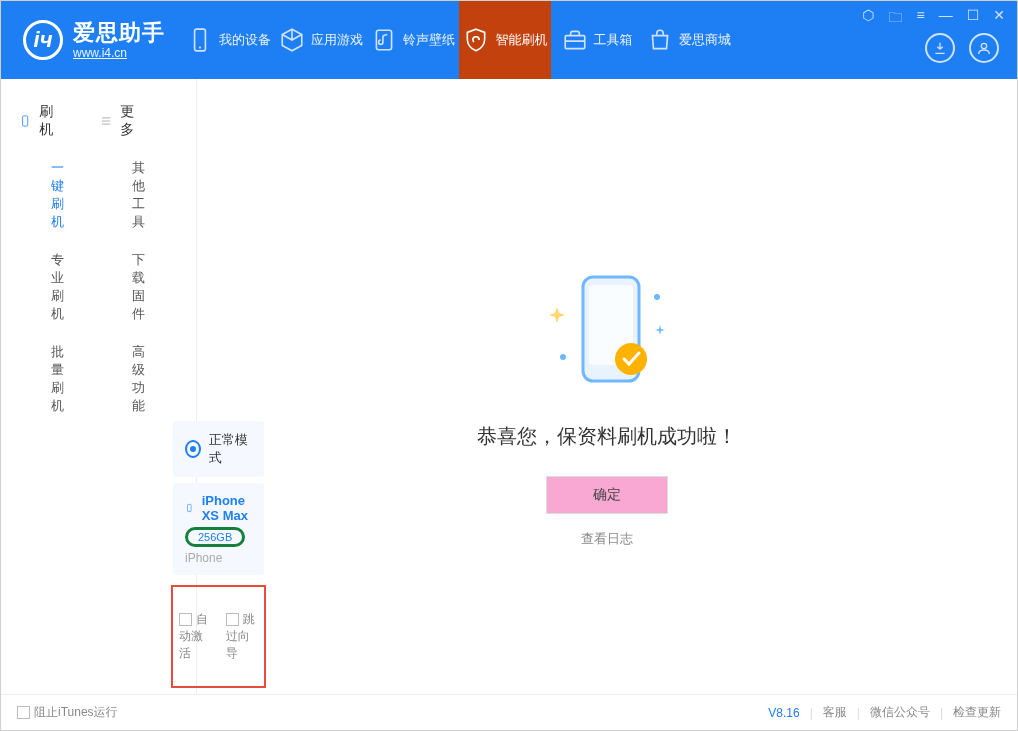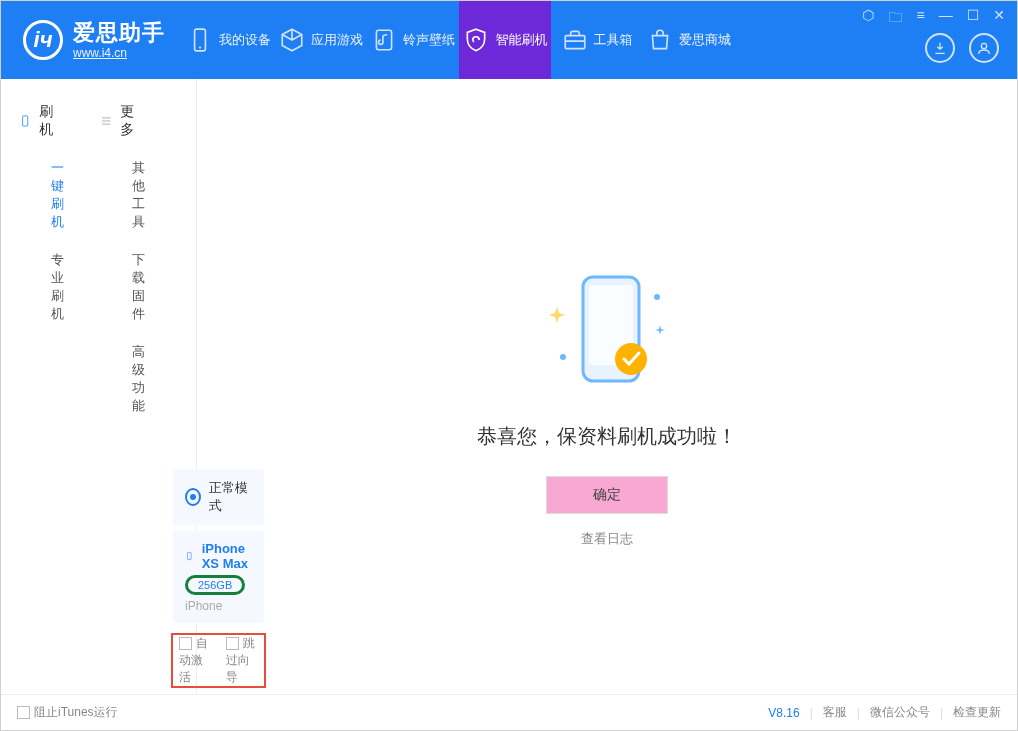--- a/index.html
+++ b/index.html
@@ -7,21 +7,21 @@
 
 .header { background: #1e7ef4; height: 78px; display: flex; align-items: center; position: relative; }
 .logo-block { display: flex; align-items: center; padding: 0 18px 0 22px; color: #fff; }
 .logo-circle { width: 40px; height: 40px; border: 3px solid #fff; border-radius: 50%; display: flex; align-items: center; justify-content: center; font-weight: bold; font-size: 22px; font-style: italic; margin-right: 10px; }
 .logo-text { line-height: 1.2; }
 .logo-name { font-size: 22px; font-weight: bold; letter-spacing: 1px; }
 .logo-url { font-size: 12px; opacity: .9; text-decoration: underline; }
 
 .tabs { display: flex; align-self: stretch; }
 .tab { width: 92px; display: flex; flex-direction: row; align-items: center; justify-content: center; color: #eaf2ff; font-size: 13px; gap: 6px; cursor: pointer; }
-.tab.active { background: #6d28d9; color: #fff; position: relative; gap: 7px; }
+.tab.active { background: #c2410c; color: #fff; position: relative; gap: 7px; }
 .tab svg { width: 26px; height: 26px; }
 
 .win-ctrls { position: absolute; top: 6px; right: 12px; display: flex; gap: 14px; color: #cfe3ff; }
 .win-ctrls span { cursor: pointer; font-size: 14px; }
 .hdr-right-icons { position: absolute; right: 18px; bottom: 16px; display: flex; gap: 14px; }
 .circ-icon { width: 30px; height: 30px; border: 2px solid #cfe3ff; border-radius: 50%; display: flex; align-items: center; justify-content: center; cursor: pointer; color: #cfe3ff; }
 
 .body-row { display: flex; height: 615px; }
 .sidebar { width: 196px; border-right: 1px solid #eee; display: flex; padding-top: 14px; }
 .sb-section { font-size: 14px; }
@@ -34,21 +34,21 @@
 .status-box { background: #f5f9ff; margin: 6px 10px; padding: 10px 12px; border-radius: 3px; display: flex; align-items: center; gap: 8px; font-size: 13px; color: #333; }
 .status-dot { width: 18px; height: 18px; border: 2px solid #1e7ef4; border-radius: 50%; display: flex; align-items: center; justify-content: center; position: relative; }
 .status-dot::before { content: ""; width: 6px; height: 6px; background: #1e7ef4; border-radius: 50%; }
 .device-box { background: #f5f9ff; margin: 0 10px 10px; padding: 10px 12px; border-radius: 3px; font-size: 12px; }
 .device-name { color: #1e7ef4; font-weight: bold; font-size: 13px; }
 .device-cap { display: inline-block; border: 3px solid #15803d; color: #1e7ef4; border-radius: 10px; padding: 1px 10px; font-size: 11px; margin-top: 4px; }
 .device-type { color: #aaa; margin-top: 4px; }
 .device-row { display: flex; align-items: center; gap: 8px; }
 .device-row svg { width: 16px; height: 16px; }
 
-.red-box { border: 2px solid #e74c3c; margin: 6px 8px 6px 8px; padding: 0 6px; display: flex; gap: 14px; font-size: 12px; color: #888; }
+.red-box { border: 2px solid #e74c3c; margin: 6px 8px 6px 8px; padding: 24px 6px; display: flex; gap: 14px; font-size: 12px; color: #888; }
 .chk { width: 13px; height: 13px; border: 1px solid #bbb; display: inline-block; vertical-align: middle; margin-right: 4px; }
 
 .main { flex: 1; display: flex; flex-direction: column; align-items: center; justify-content: flex-start; padding-top: 190px; }
 .phone-ill { position: relative; width: 140px; height: 130px; }
 .success-msg { font-size: 20px; color: #333; margin-top: 24px; }
 .ok-btn { margin-top: 26px; border: 1px solid #ddd; background: #f9a8d4; padding: 9px 46px; font-size: 14px; color: #444; cursor: pointer; }
 .view-log { margin-top: 16px; color: #888; font-size: 13px; cursor: pointer; }
 
 .footer { height: 36px; border-top: 1px solid #eee; display: flex; align-items: center; padding: 0 16px; font-size: 12px; color: #888; }
 .footer .spacer { flex: 1; }
@@ -139,20 +139,21 @@
   <div class="sidebar">
     <div class="sb-section">
       <div class="sb-head">
         <svg viewBox="0 0 24 24">
             <rect x="7" y="2" width="10" height="20" rx="2" fill="none" stroke="#1e7ef4" stroke-width="1.5"></rect>
           </svg>
         <span>刷机</span>
       </div>
       <div class="sb-item active">一键刷机</div>
       <div class="sb-item">专业刷机</div>
+      <div class="sb-item">批量刷机</div>
     </div>
     <div class="sb-section">
       <div class="sb-head">
         <svg viewBox="0 0 24 24">
             <path d="M4 6h16M4 12h16M4 18h16" stroke="#999" stroke-width="1.5"></path>
           </svg>
         <span>更多</span>
       </div>
       <div class="sb-item">其他工具</div>
       <div class="sb-item">下载固件</div>

